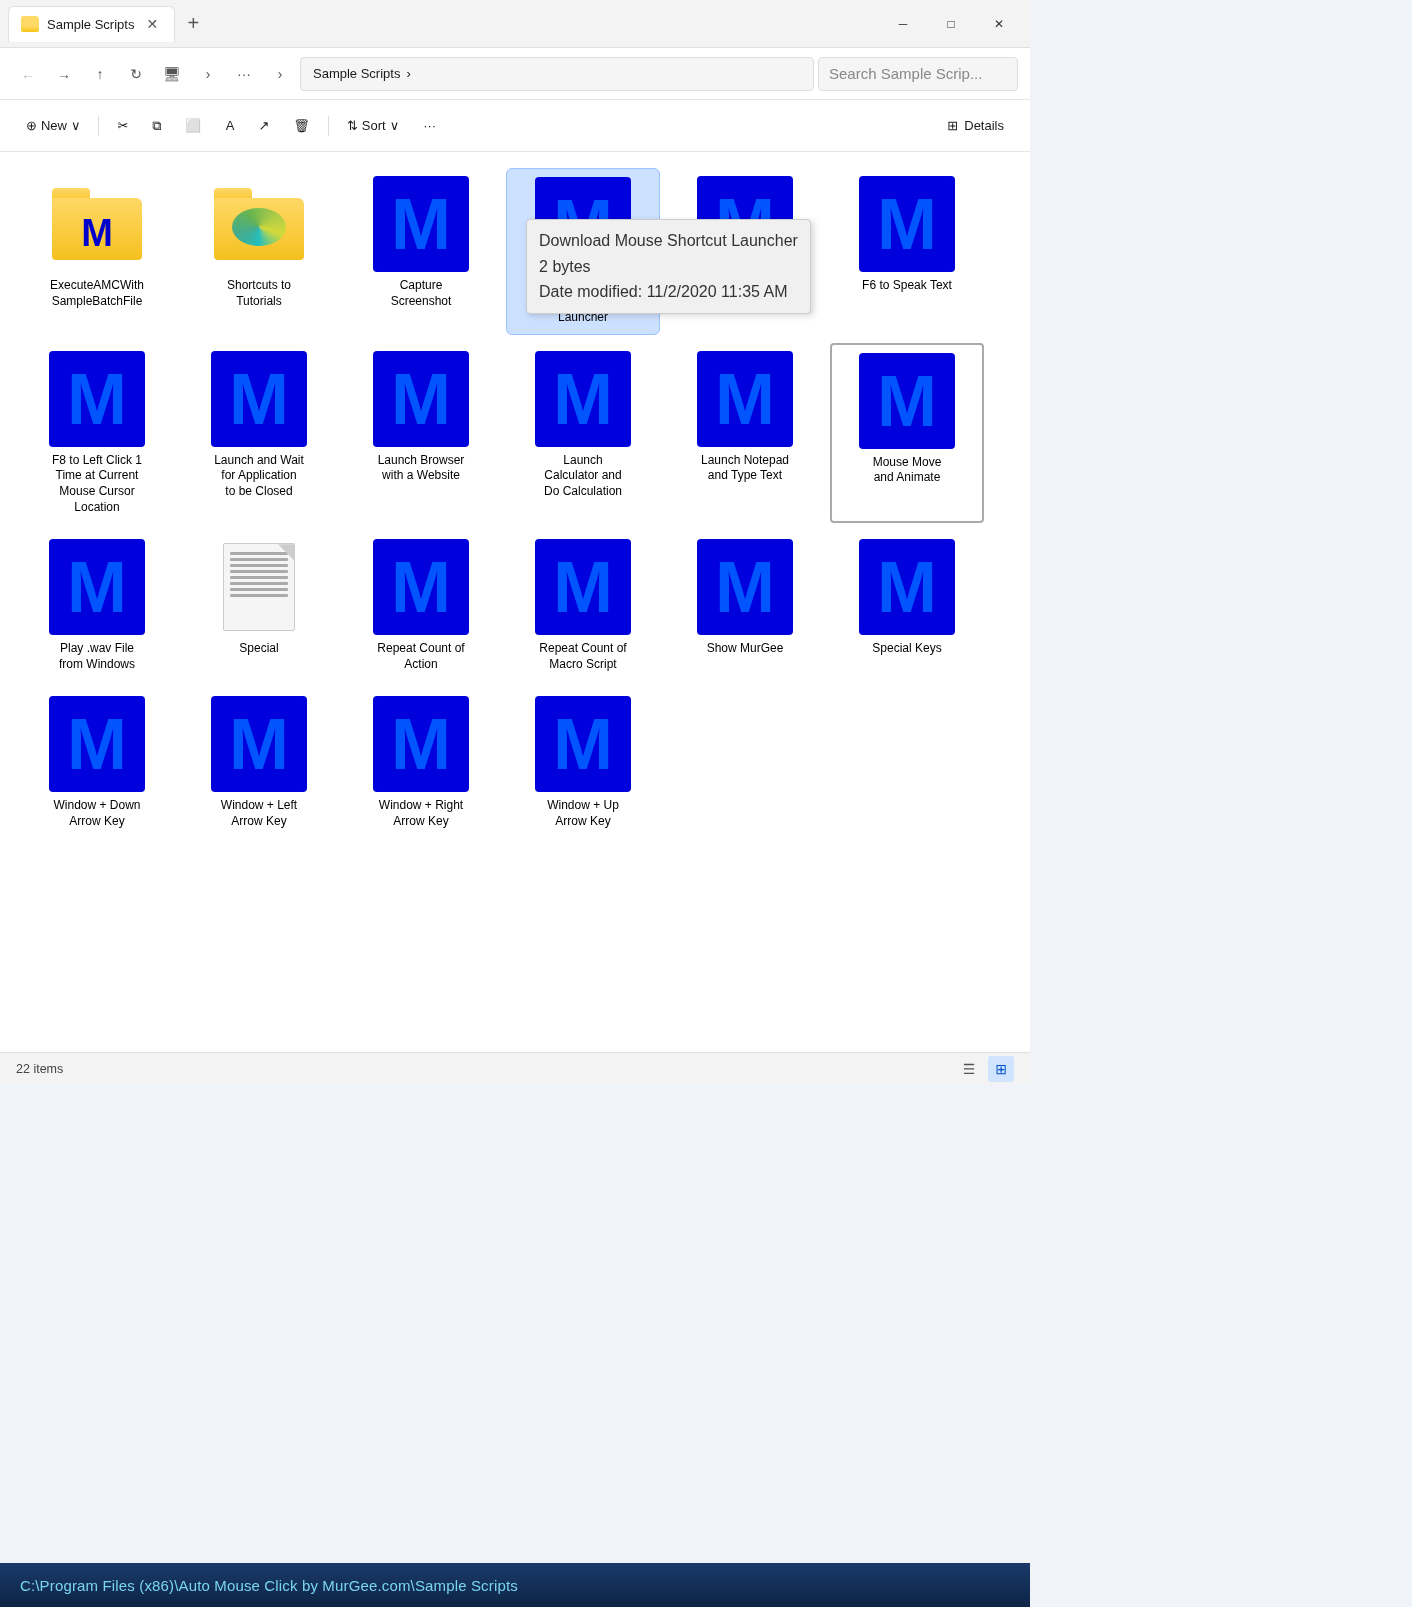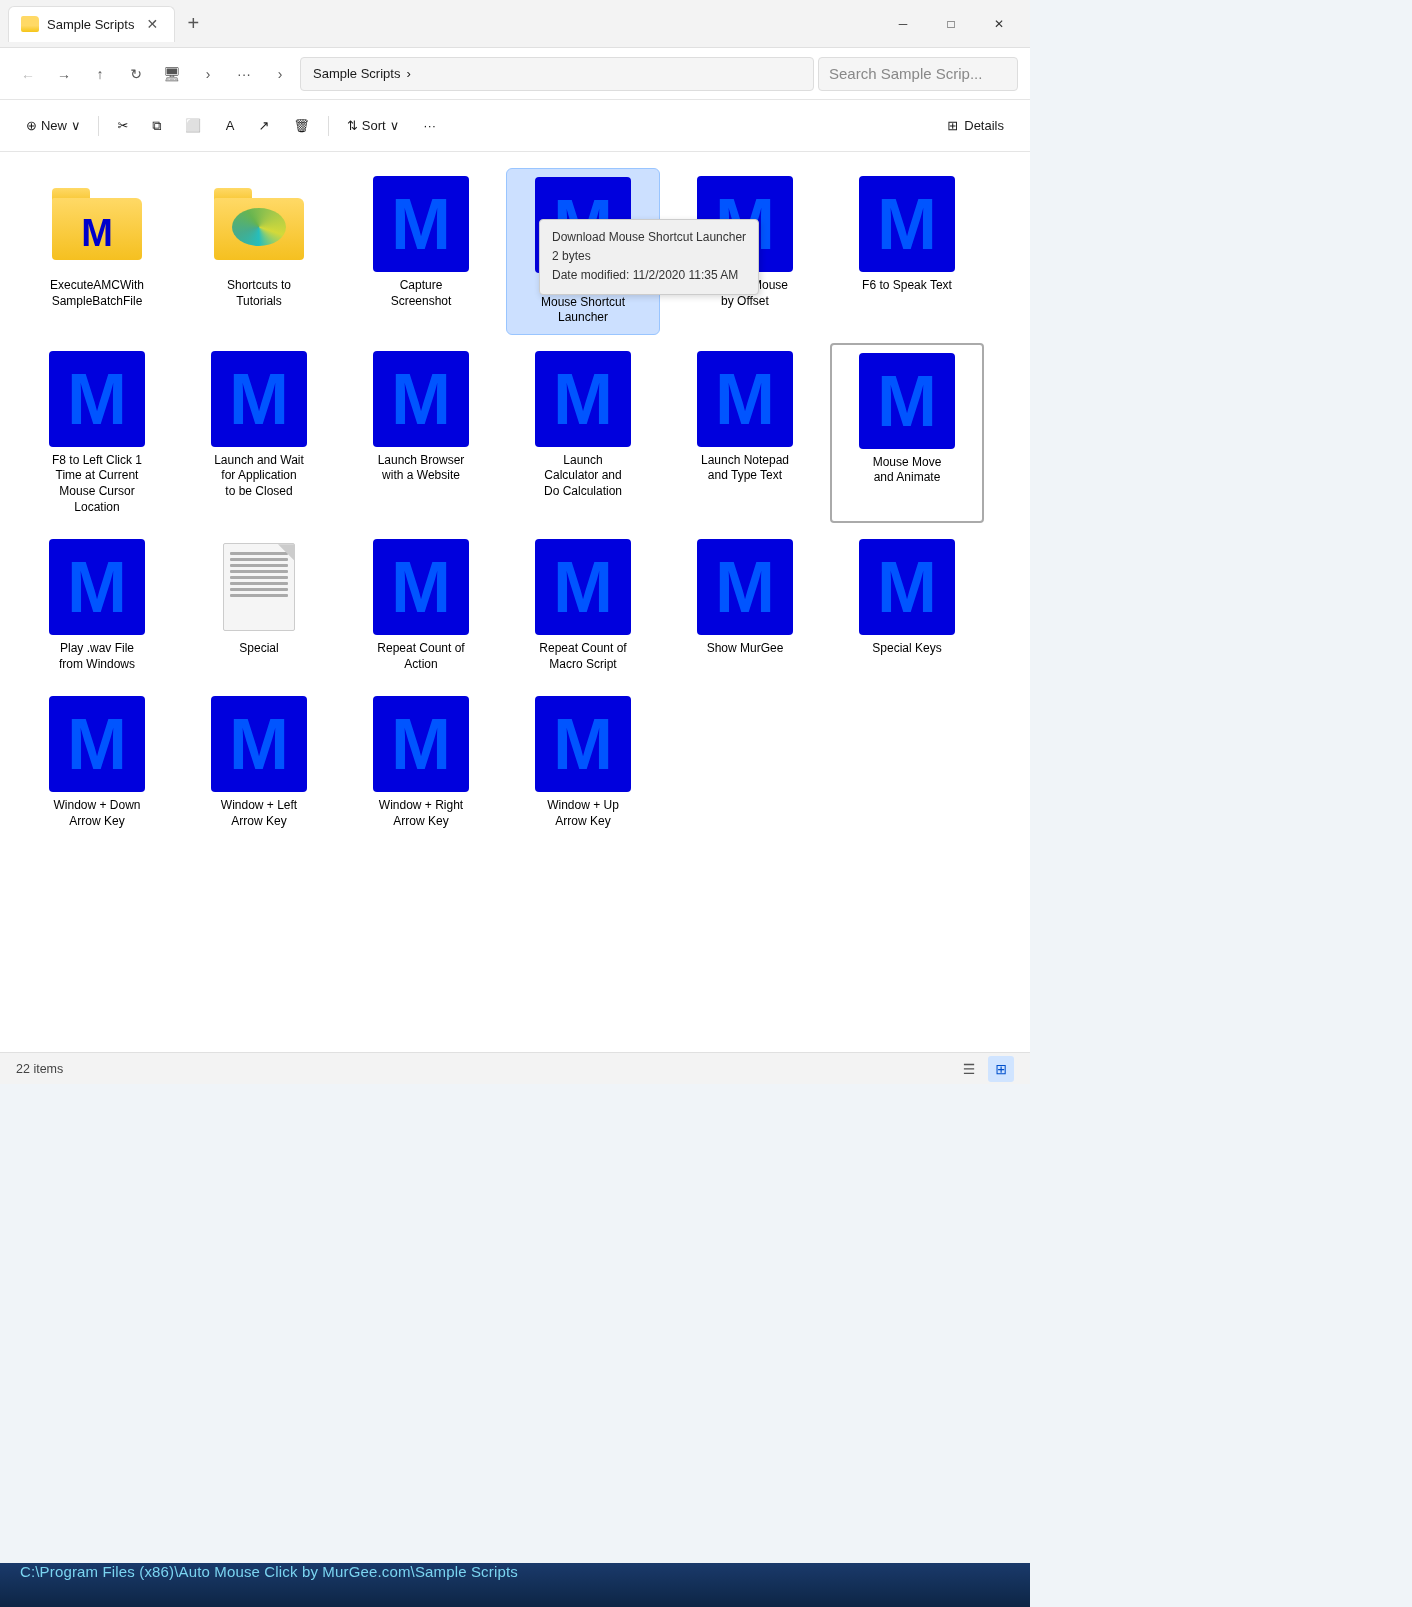--- a/index.html
+++ b/index.html
@@ -317,21 +317,21 @@
     
     .tooltip {
       position: absolute;
       top: 50px;
       left: 50%;
       transform: translateX(-20%);
       background: #f0f0f0;
       border: 1px solid #ccc;
       border-radius: 4px;
       padding: 8px 12px;
-      font-size: 12px;
+      font-size: 16px;
       color: #333;
       white-space: nowrap;
       z-index: 100;
       box-shadow: 2px 2px 6px rgba(0,0,0,0.15);
       line-height: 1.6;
       pointer-events: none;
     }
 
     
     .status-bar {
@@ -362,21 +362,21 @@
       color: #555;
       font-size: 14px;
     }
     .view-btn.active { background: #d0e4ff; color: #0050cc; }
 
     
     .bottom-bar {
       background: linear-gradient(180deg, #1a3a6b 0%, #0d2545 100%);
       height: 44px;
       display: flex;
-      align-items: flex-start;
+      align-items: center;
       padding: 0 20px;
       position: fixed;
       bottom: 0;
       left: 0;
       width: 1030px;
     }
     .bottom-bar-text {
       color: #7ad4f0;
       font-size: 15px;
       font-weight: 500;

